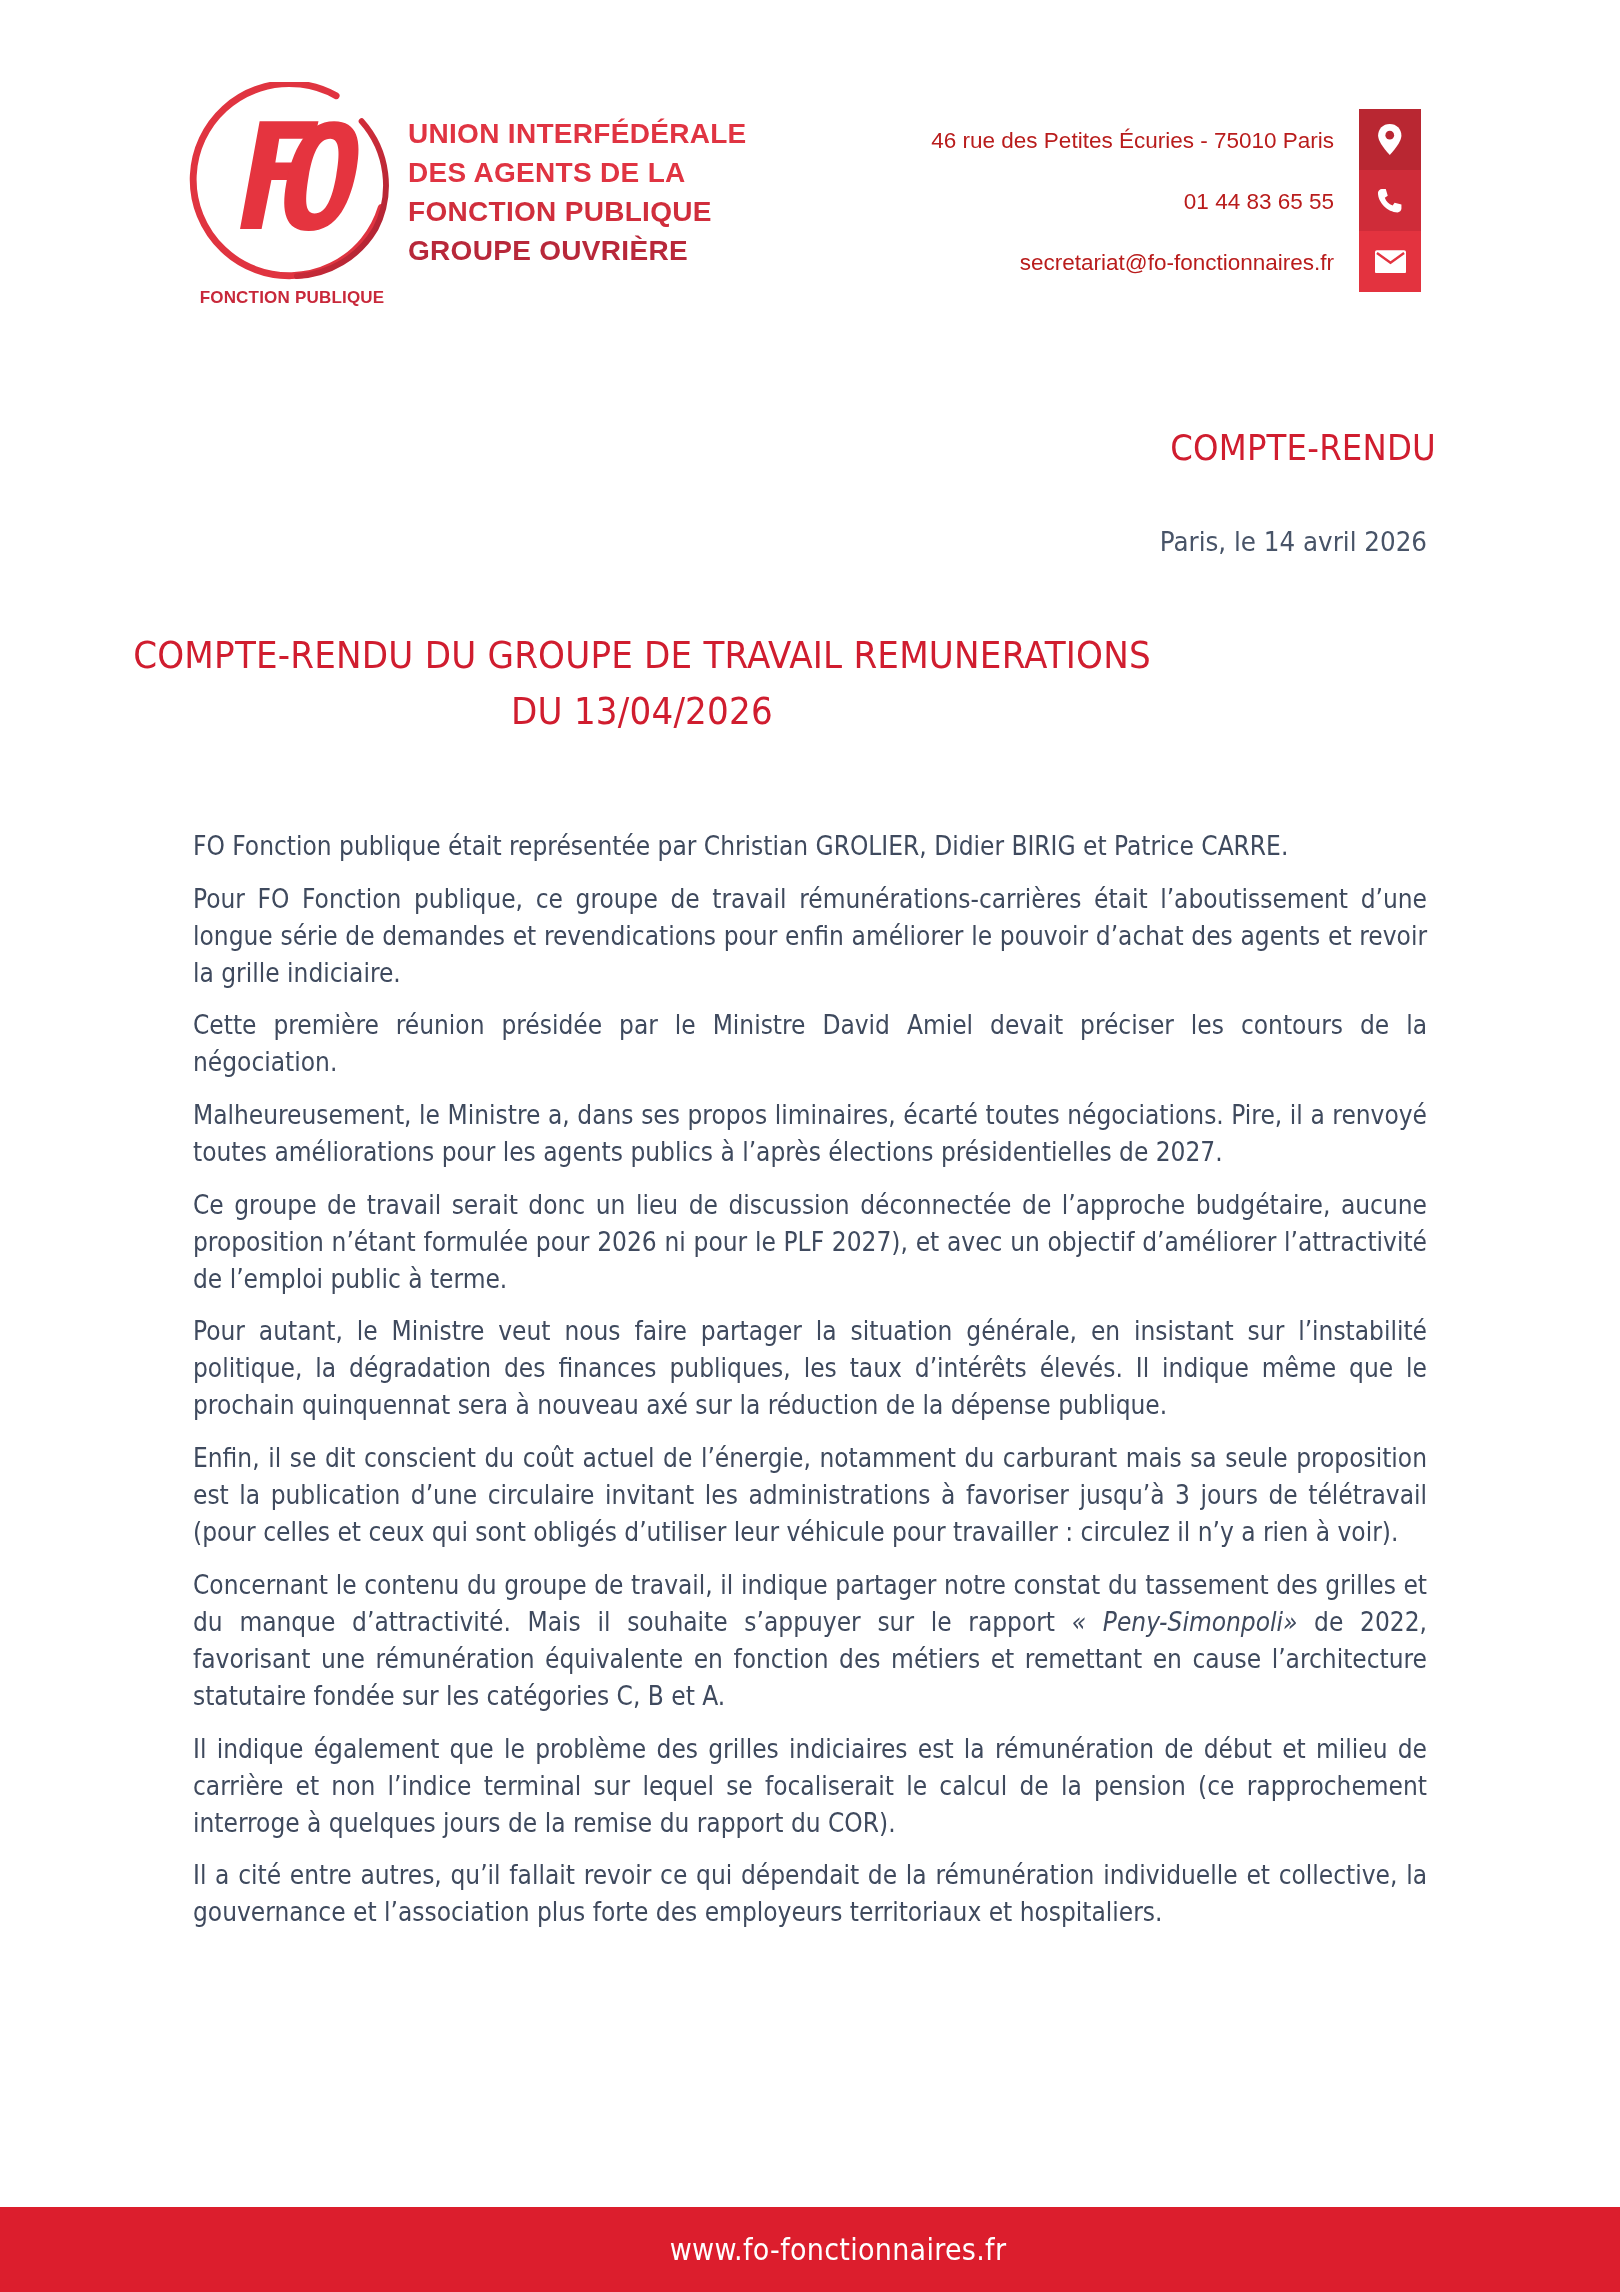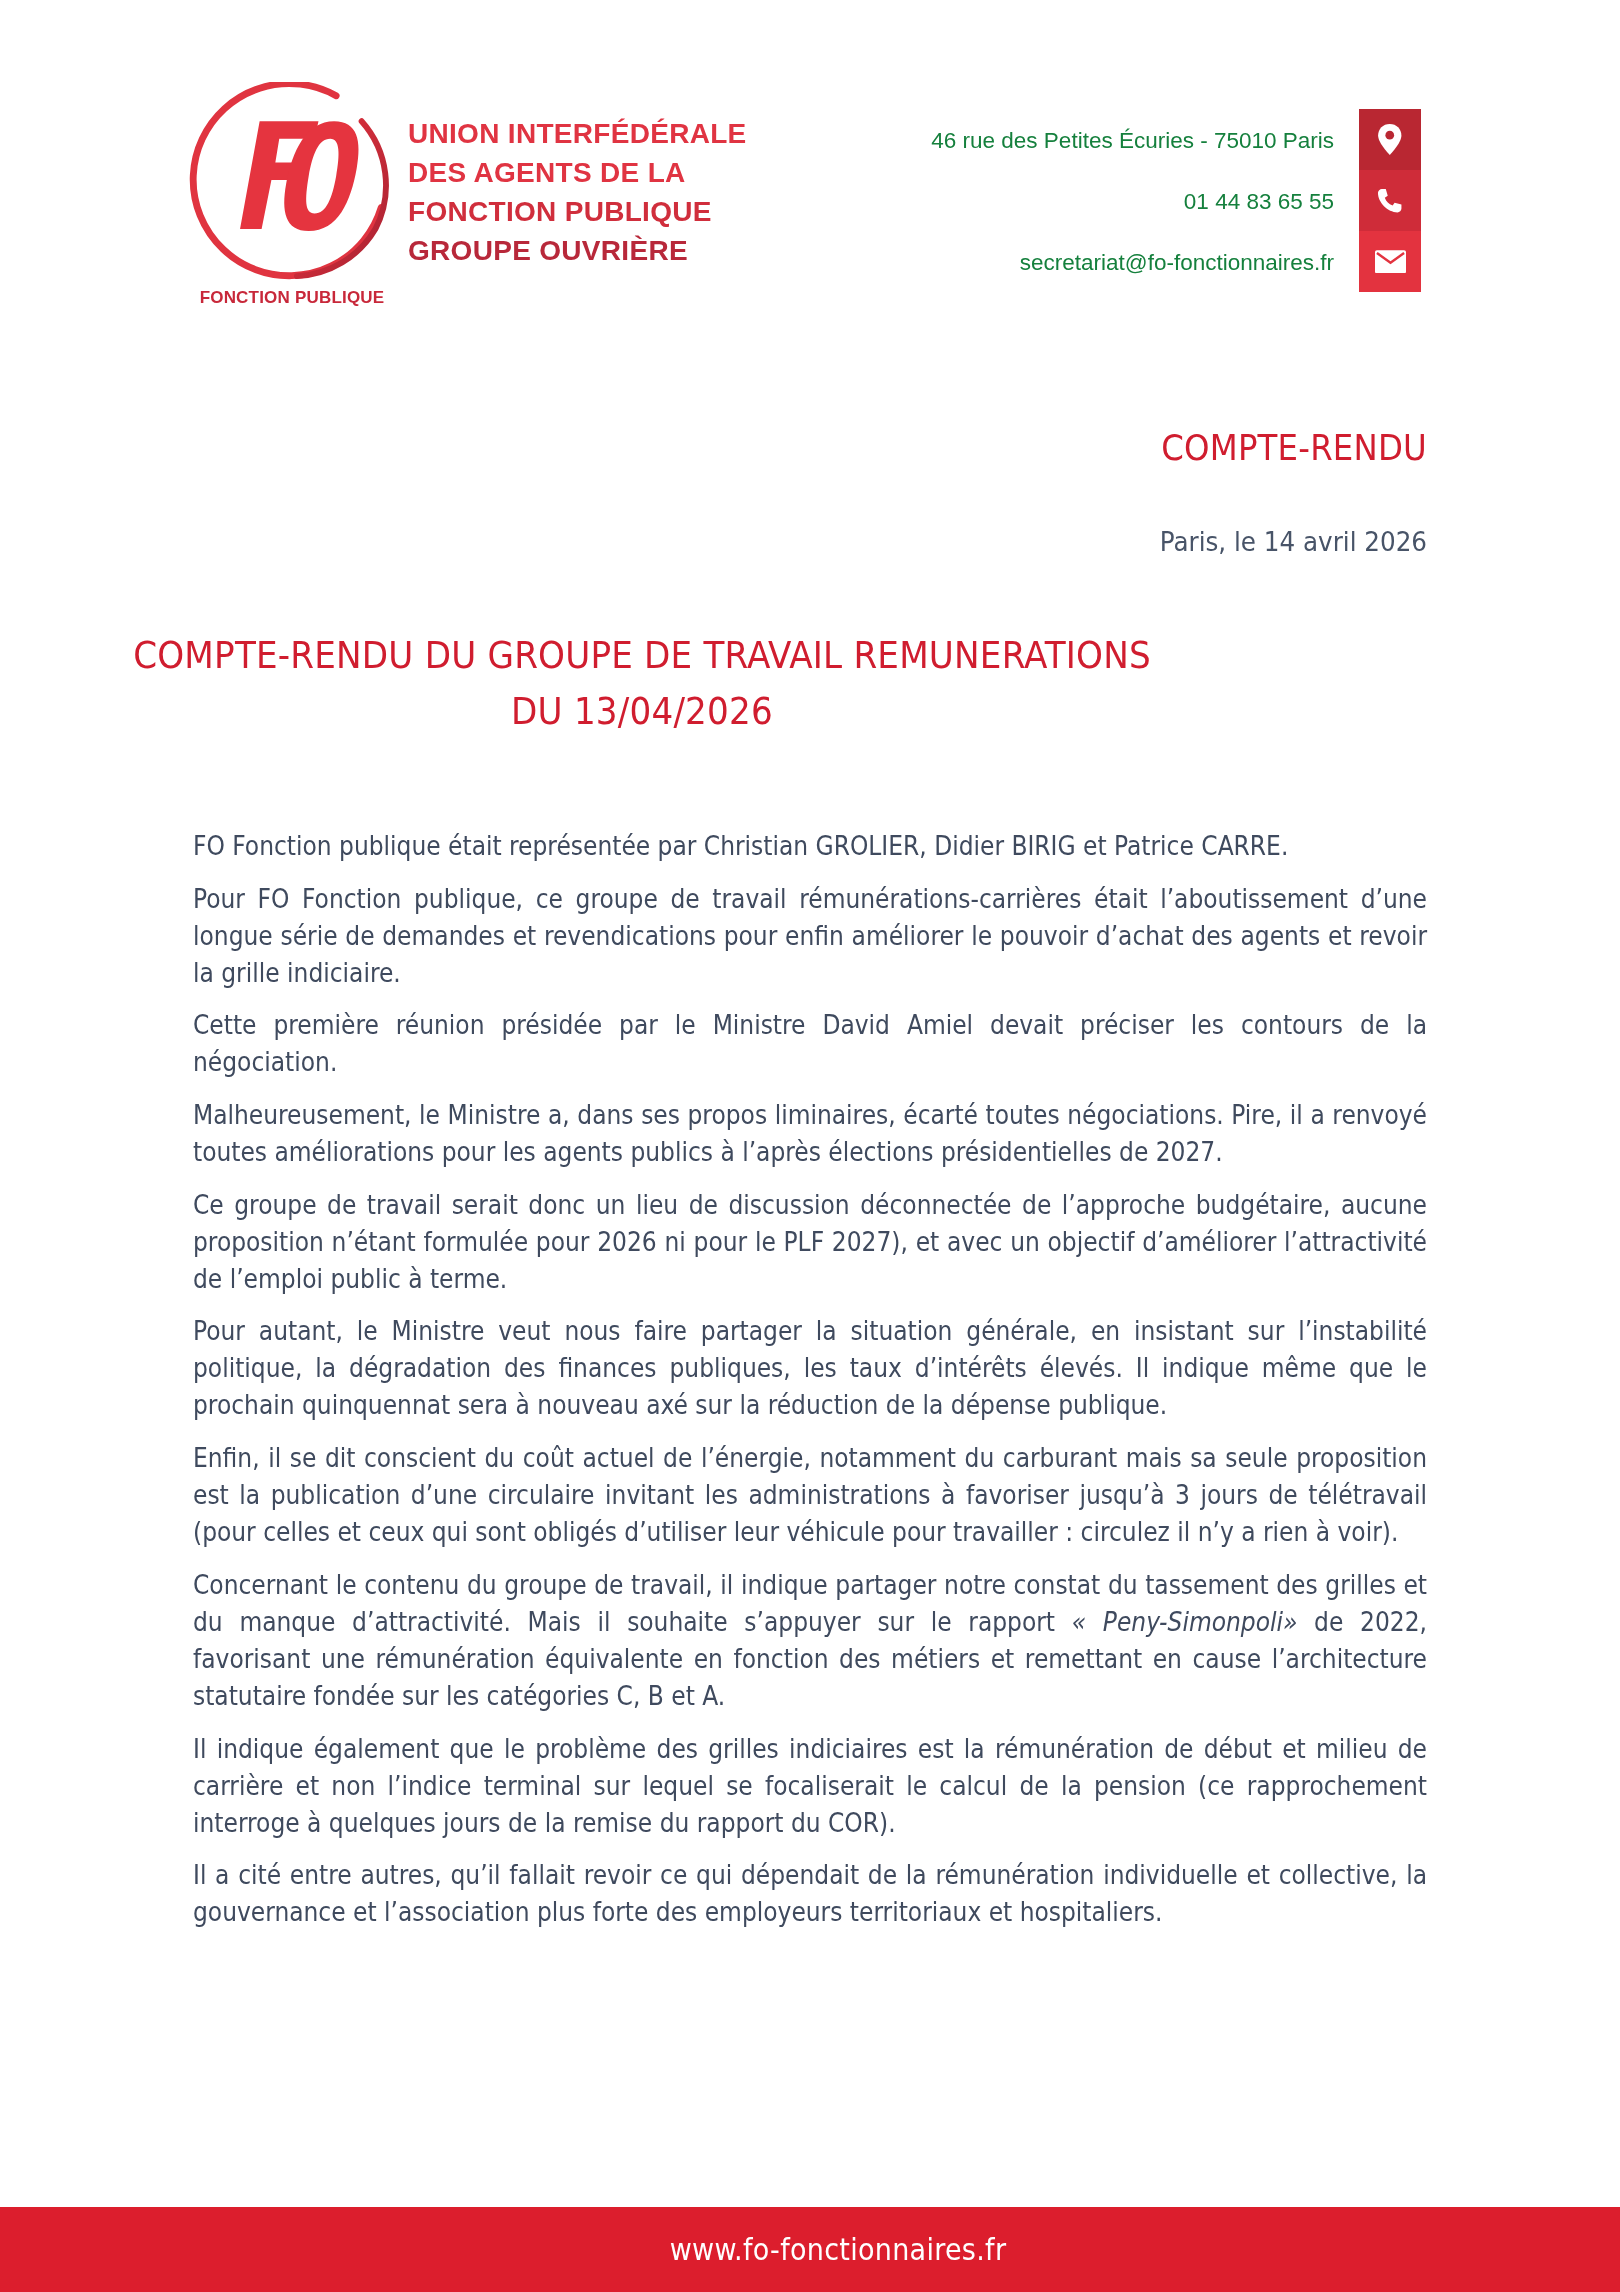--- a/index.html
+++ b/index.html
@@ -51,21 +51,21 @@
     .org-name div:nth-child(3) { color: #d02e3c; }
     .org-name div:nth-child(4) { color: #b8283a; }
 
     .contact {
       position: absolute;
       right: 286px;
       top: 110px;
       text-align: right;
       font-family: "Liberation Sans", sans-serif;
       font-size: 22.5px;
-      color: #15803d;
+      color: #b91c1c;
     }
     .contact .line {
       height: 61px;
       line-height: 61px;
       white-space: nowrap;
     }
     .contact-icons {
       position: absolute;
       left: 1359px;
       top: 109px;
@@ -78,21 +78,21 @@
       align-items: center;
       justify-content: center;
     }
     .ic-loc { background: #b92732; }
     .ic-phone { background: #cf2c39; }
     .ic-mail { background: #e3333f; }
 
     
     .doc-type {
       position: absolute;
-      right: 193px;
+      right: 184px;
       top: 427px;
       font-size: 36px;
       color: #d01d2f;
       letter-spacing: 0.2px;
       white-space: nowrap;
     }
     .doc-date {
       position: absolute;
       right: 193px;
       top: 526px;

